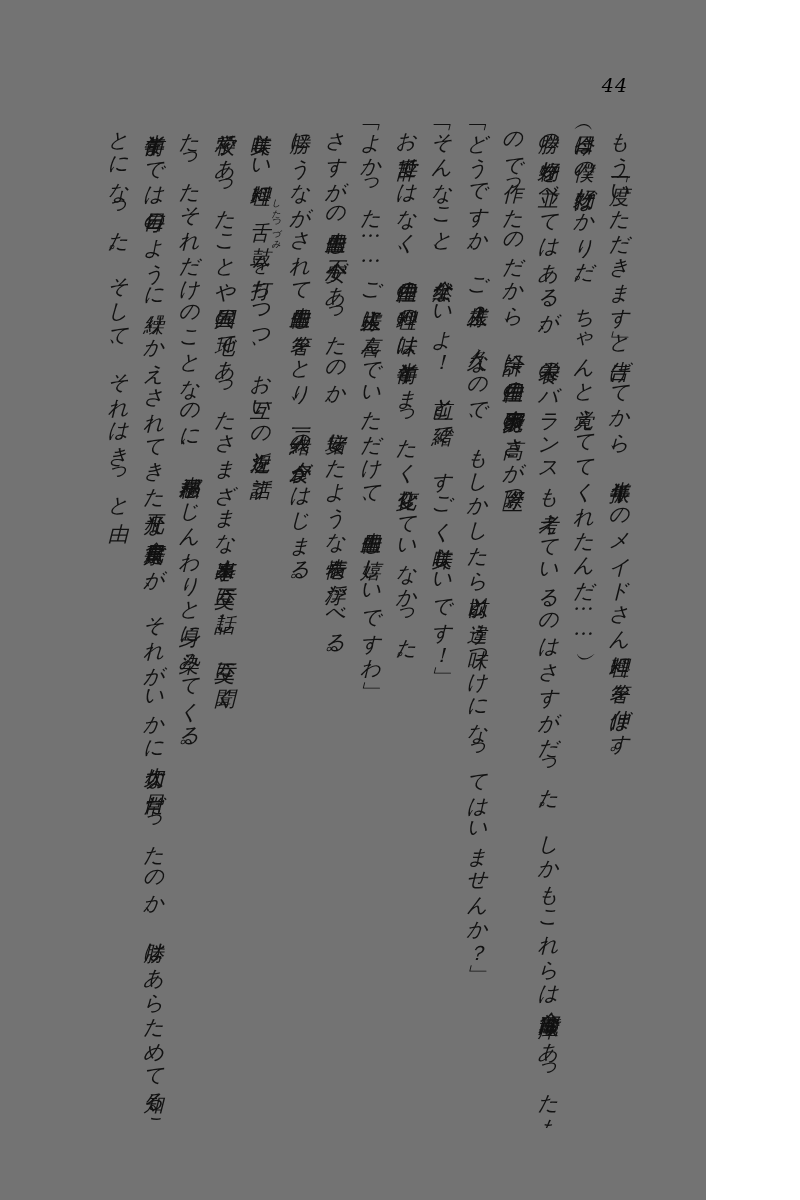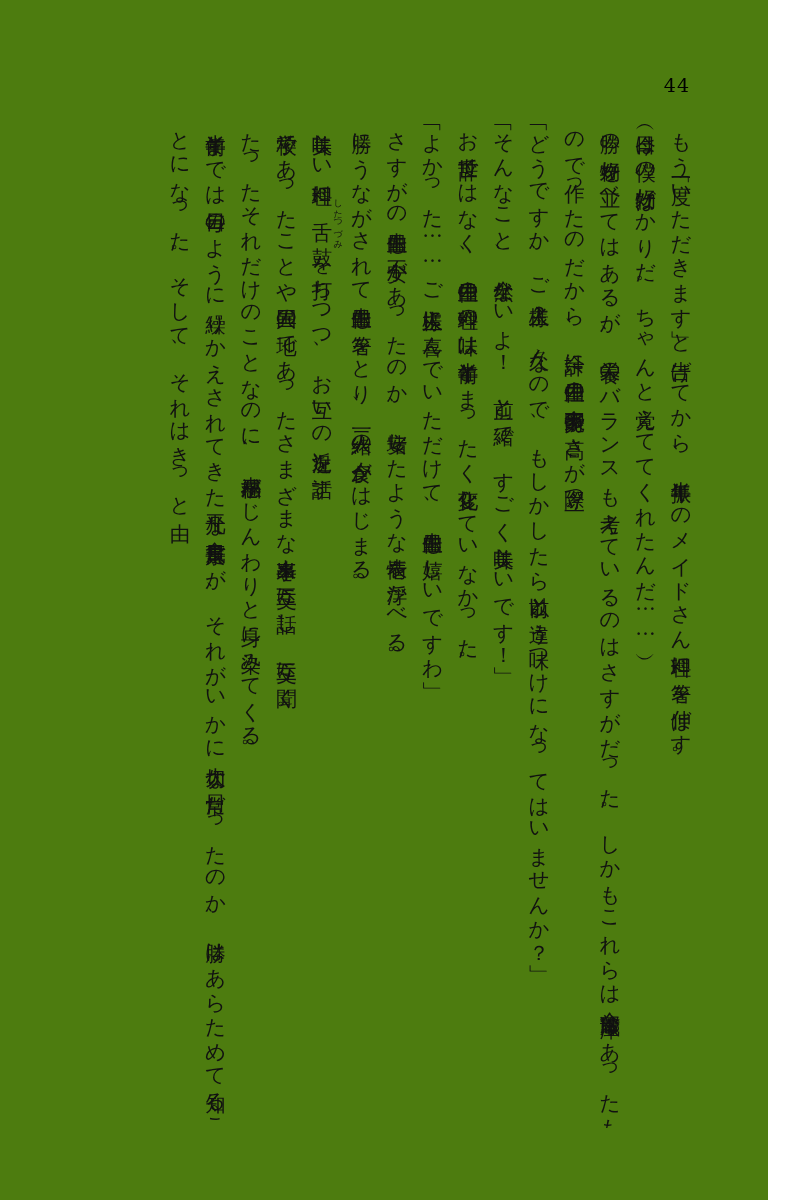--- a/index.html
+++ b/index.html
@@ -9,24 +9,25 @@
   }
   body {
     width: 800px;
     height: 1200px;
     overflow: hidden;
     font-family: "DejaVu Serif", "Liberation Serif", serif;
     color: #000000;
   }
   .page {
     position: relative;
-    width: 768px;
+    width: 706px;
     height: 1200px;
-    background: #4d7c0f;
+    background: #737373;
     box-sizing: border-box;
+    font-style: italic;
   }
   .page-number {
     position: absolute;
     top: 74px;
     right: 78px;
     font-size: 19px;
     letter-spacing: 1px;
     font-family: "DejaVu Serif", "Liberation Serif", serif;
     color: #000;
   }

